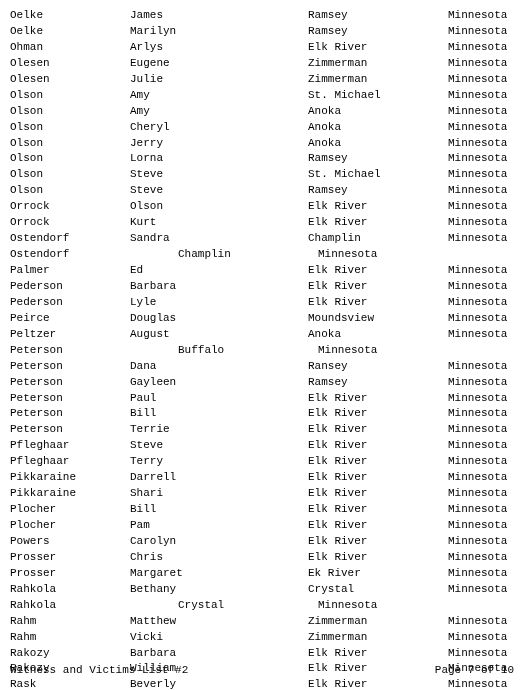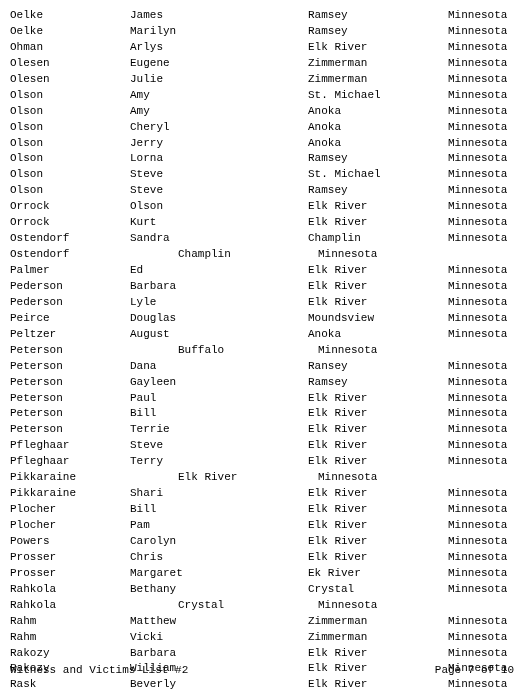--- a/index.html
+++ b/index.html
@@ -224,20 +224,21 @@
       <span class="col-state">Minnesota</span>
     </div>
     <div class="data-row">
       <span class="col-last">Pfleghaar</span>
       <span class="col-first">Terry</span>
       <span class="col-city">Elk River</span>
       <span class="col-state">Minnesota</span>
     </div>
     <div class="data-row">
       <span class="col-last">Pikkaraine</span>
+      <span class="col-first">Darrell</span>
       <span class="col-city">Elk River</span>
       <span class="col-state">Minnesota</span>
     </div>
     <div class="data-row">
       <span class="col-last">Pikkaraine</span>
       <span class="col-first">Shari</span>
       <span class="col-city">Elk River</span>
       <span class="col-state">Minnesota</span>
     </div>
     <div class="data-row">

